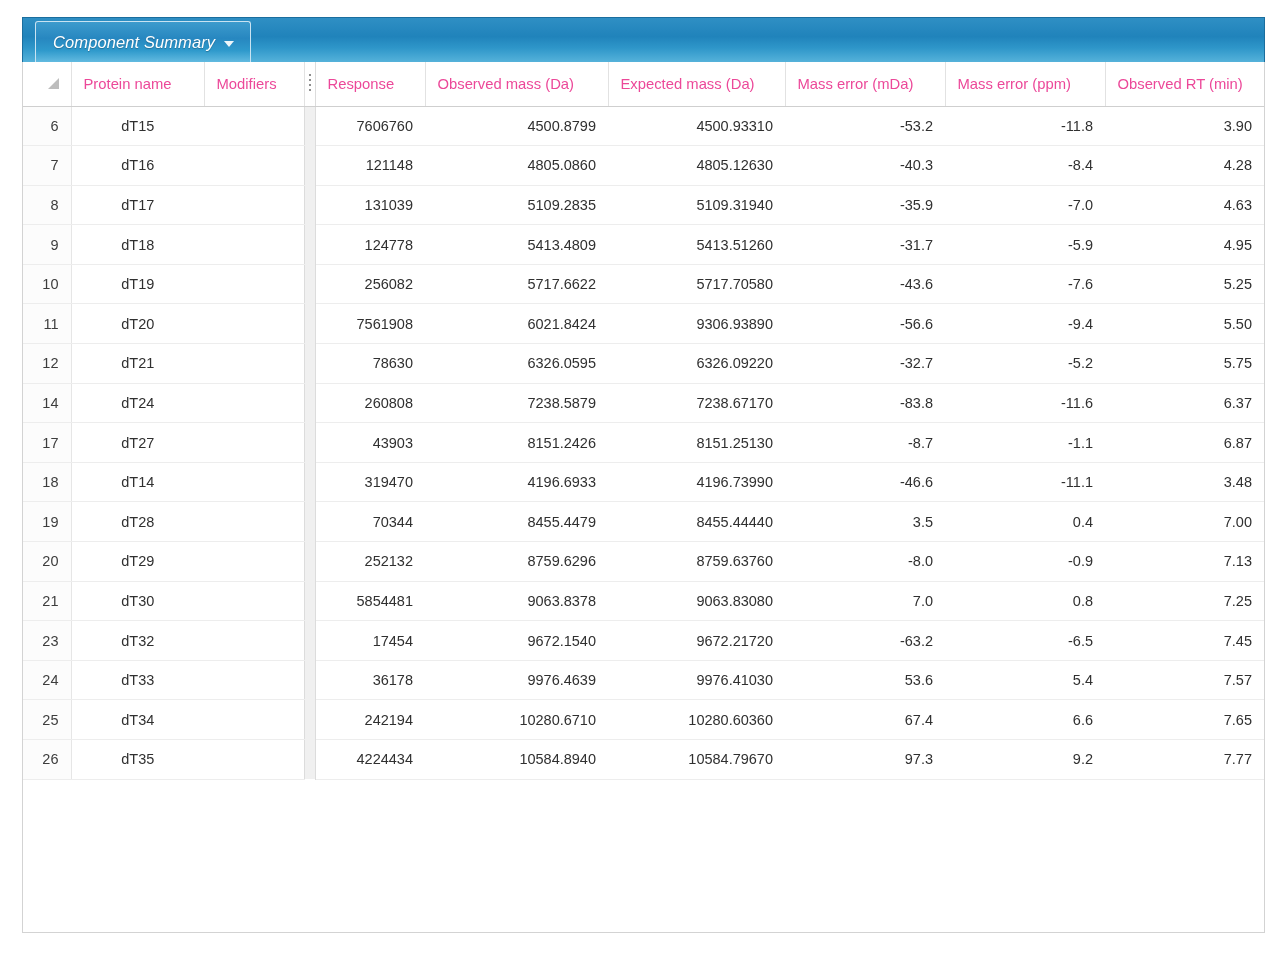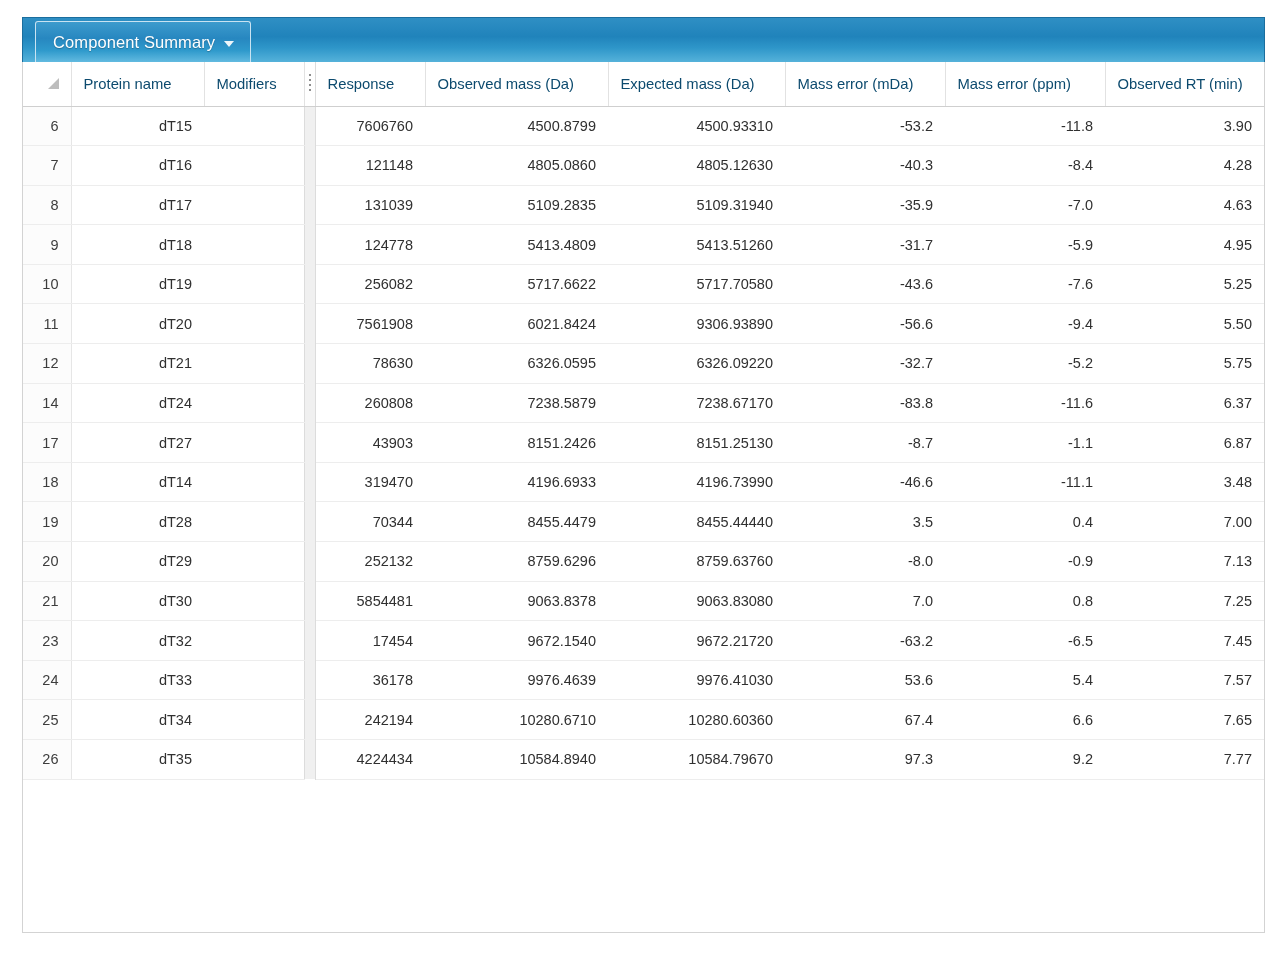--- a/index.html
+++ b/index.html
@@ -24,20 +24,21 @@
   .tabstrip {
     position: absolute;
     left: 22px;
     top: 17px;
     width: 1243px;
     height: 45px;
     background: linear-gradient(to bottom, #2f8fc4 0%, #2083bb 42%, #2e96c9 68%, #55b2da 100%);
     border: 1px solid #1b6e9e;
     box-sizing: border-box;
     border-bottom: none;
+    font-style: italic;
   }
 
   .tab {
     position: absolute;
     left: 12px;
     top: 3px;
     height: 42px;
     padding: 0 16px 0 17px;
     display: flex;
     align-items: center;
@@ -88,21 +89,21 @@
   }
 
   
   thead th {
     height: 44px;
     background: #ffffff;
     border-bottom: 1px solid #cfcfcf;
     border-right: 1px solid #e2e2e2;
     font-weight: normal;
     font-size: 14.8px;
-    color: #0c4a6e;
+    color: #ec4899;
     padding: 0 12px;
     box-sizing: border-box;
     vertical-align: middle;
     white-space: nowrap;
     text-align: left;
   }
   thead th.num-h { text-align: left; }
   thead th.corner {
     border-right: 1px solid #e2e2e2;
     padding: 0;
@@ -162,21 +163,21 @@
   }
   tbody td.rownum {
     text-align: right;
     color: #3d3d3d;
     font-size: 14.5px;
     padding-right: 12px;
     border-right: 1px solid #e6e6e6;
     background: #fcfcfc;
   }
   tbody td.num { text-align: right; }
-  tbody td.txt { text-align: right; }
+  tbody td.txt { text-align: center; }
 
   
   col.c-rownum   { width: 48px; }
   col.c-protein  { width: 133px; }
   col.c-mods     { width: 100px; }
   col.c-split    { width: 11px; }
   col.c-response { width: 110px; }
   col.c-obsmass  { width: 183px; }
   col.c-expmass  { width: 177px; }
   col.c-errmda   { width: 160px; }

